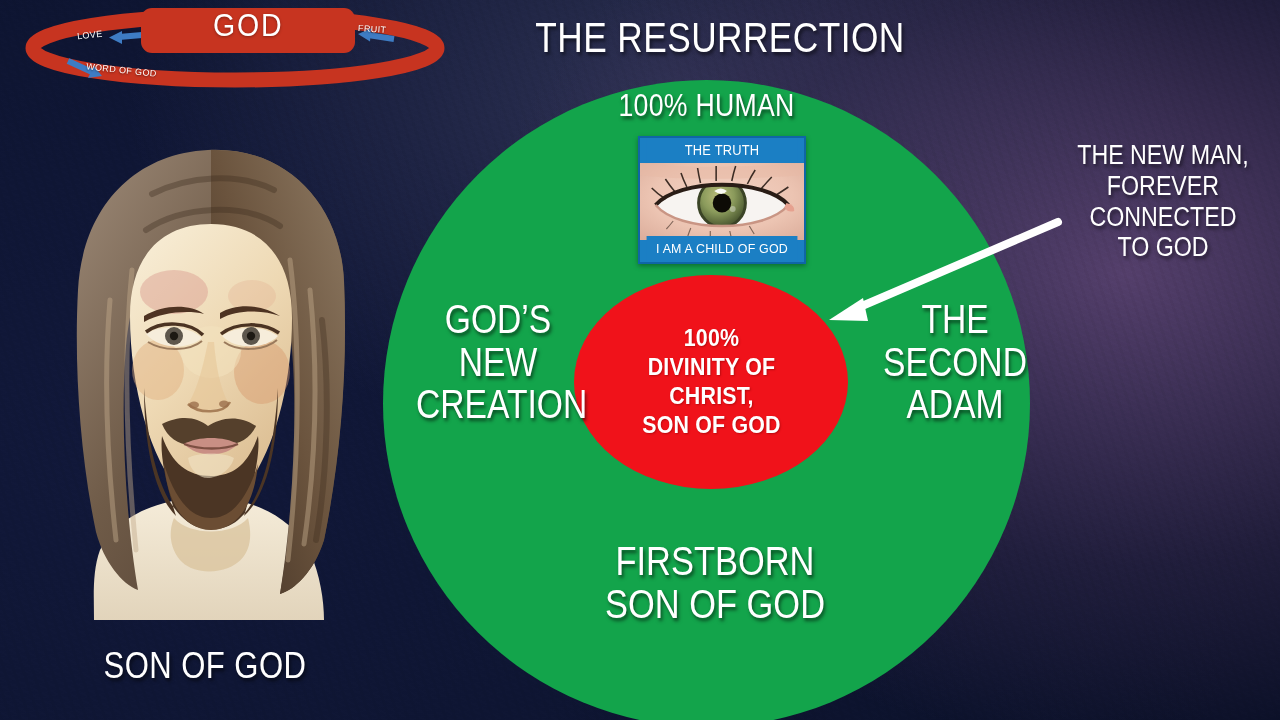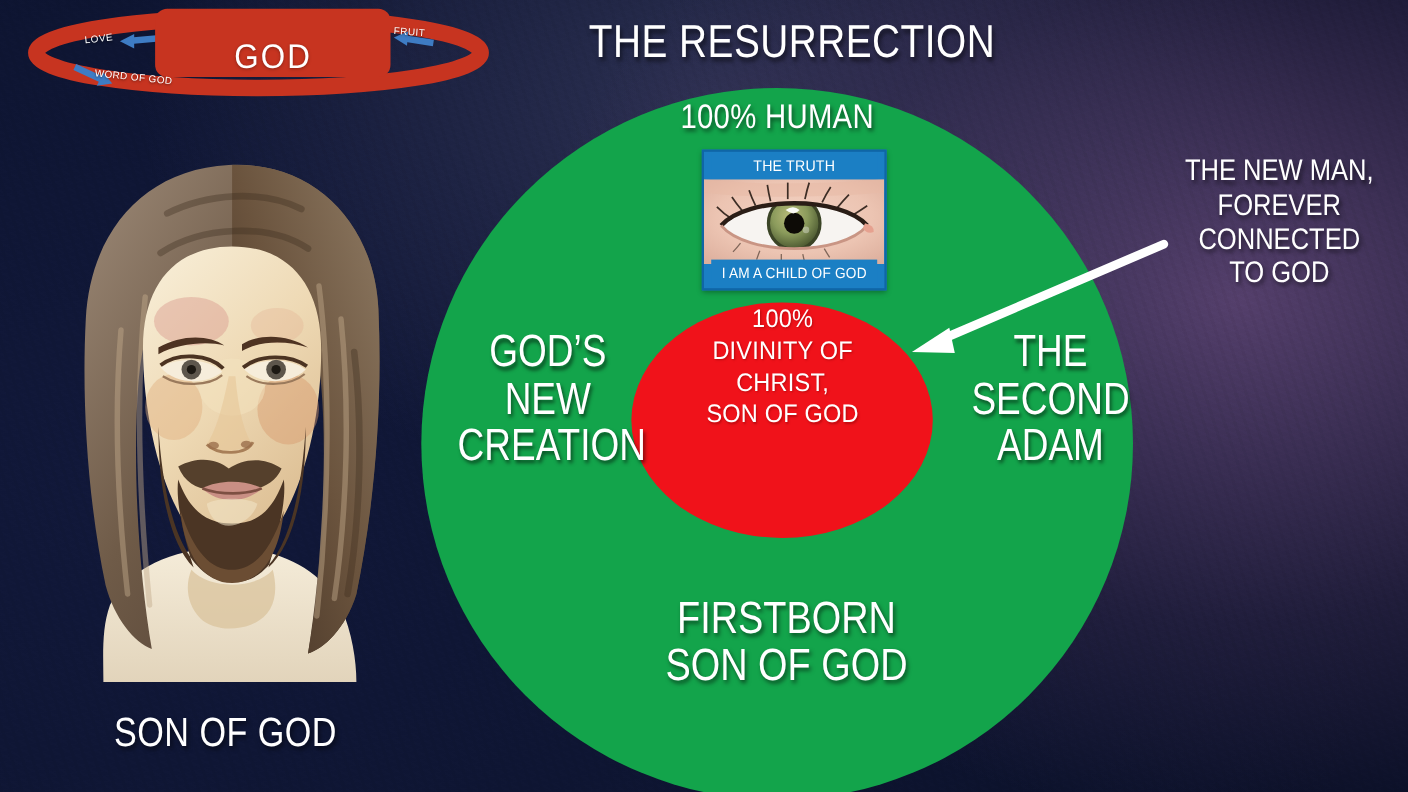--- a/index.html
+++ b/index.html
@@ -40,23 +40,23 @@
   #godwrap{position:absolute;left:20px;top:4px;width:430px;height:88px;}
   #godwrap svg{position:absolute;left:0;top:0;}
   .cyc-label{
     position:absolute;color:#fff;font-size:9px;letter-spacing:.4px;
     text-shadow:0 1px 2px rgba(0,0,0,.5);white-space:nowrap;
   }
   #lbl-love{left:57px;top:26px;transform:rotate(-6deg);}
   #lbl-fruit{left:338px;top:20px;transform:rotate(4deg);}
   #lbl-word{left:66px;top:61px;transform:rotate(6deg);}
   #god-pill{
-    position:absolute;left:121px;top:4px;width:214px;height:62px;
+    position:absolute;left:121px;top:4px;width:214px;height:45px;
     background:#c73420;border-radius:11px;
-    display:flex;align-items:flex-end;justify-content:center;
+    display:flex;align-items:flex-start;justify-content:center;
   }
   #god-pill span{
     color:#fff;font-size:31px;letter-spacing:2px;
     transform:scaleX(.92);text-shadow:0 1px 3px rgba(0,0,0,.35);
   }
 
   
   #portrait{position:absolute;left:48px;top:120px;width:330px;height:520px;}
   #portrait svg{width:100%;height:100%;display:block;}
   #son-of-god{
@@ -101,21 +101,21 @@
   }
   #eye-top{top:0;height:25px;line-height:25px;}
   #eye-bot{bottom:0;height:26px;line-height:26px;font-size:13.5px;}
   #eye-photo{position:absolute;left:0;top:25px;width:100%;height:77px;}
   #eye-photo svg{width:100%;height:100%;display:block;}
 
   
   #red{
     position:absolute;left:574px;top:275px;width:274px;height:214px;
     background:#f0121a;border-radius:50%;
-    display:flex;align-items:flex-start;justify-content:center;
+    display:flex;align-items:center;justify-content:center;font-weight:bold;
   }
   #red-text{
     color:#fff;text-align:center;font-size:23px;line-height:1.26;
     letter-spacing:.2px;transform:scaleX(.93);
     text-shadow:1px 1px 2px rgba(120,0,0,.45);
   }
 
   
   #arrow{position:absolute;left:805px;top:205px;width:275px;height:140px;pointer-events:none;}
   #callout{

